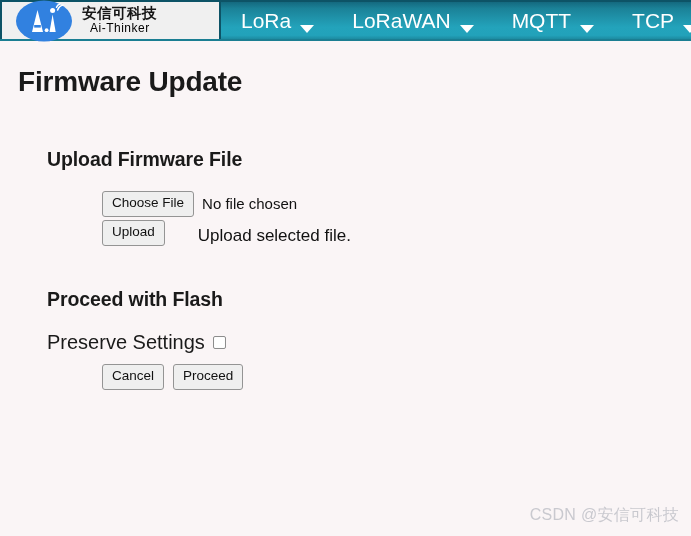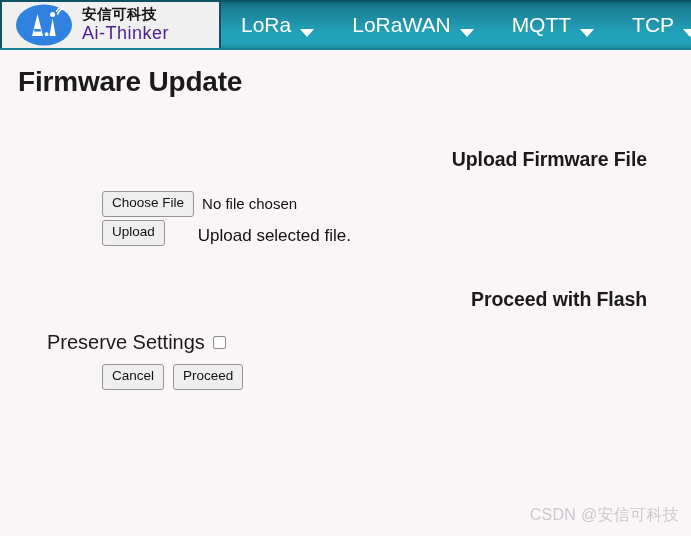--- a/index.html
+++ b/index.html
@@ -14,21 +14,21 @@
     overflow: hidden;
     position: relative;
   }
 
   
   .navbar {
     position: absolute;
     top: 0;
     left: 0;
     width: 691px;
-    height: 50px;
+    height: 41px;
     box-sizing: border-box;
     background: linear-gradient(to bottom, #14697f 0%, #1b8298 18%, #23a3bb 68%, #22a2ba 90%, #1d8ba1 100%);
     border-top: 2px solid #0d5366;
     border-bottom: 2px solid #1a7e92;
     display: flex;
     align-items: stretch;
   }
 
   .brand {
     width: 221px;
@@ -54,25 +54,26 @@
     line-height: 1.08;
   }
   .brand-cn {
     font-size: 14.5px;
     font-weight: bold;
     color: #161616;
     letter-spacing: 0.5px;
     white-space: nowrap;
   }
   .brand-en {
-    font-size: 18px;
-    color: #4c1d95;
+    font-size: 12px;
+    color: #000000;
     letter-spacing: 0.5px;
     white-space: nowrap;
     margin-top: 1px;
+    margin-left: 8px;
   }
 
   .nav-items {
     flex: 1 1 auto;
     display: flex;
     align-items: center;
     padding-left: 20px;
   }
   .nav-item {
     display: flex;
@@ -111,21 +112,20 @@
     top: 148px;
     width: 600px;
   }
 
   .section-heading {
     font-size: 19.5px;
     font-weight: bold;
     color: #1a1a1a;
     margin: 0 0 20px 0;
     letter-spacing: -0.1px;
-    text-align: right;
   }
 
   .row {
     display: flex;
     align-items: center;
     margin-left: 55px;
   }
   .row-upload { margin-top: 3px; align-items: flex-end; }
 
   

